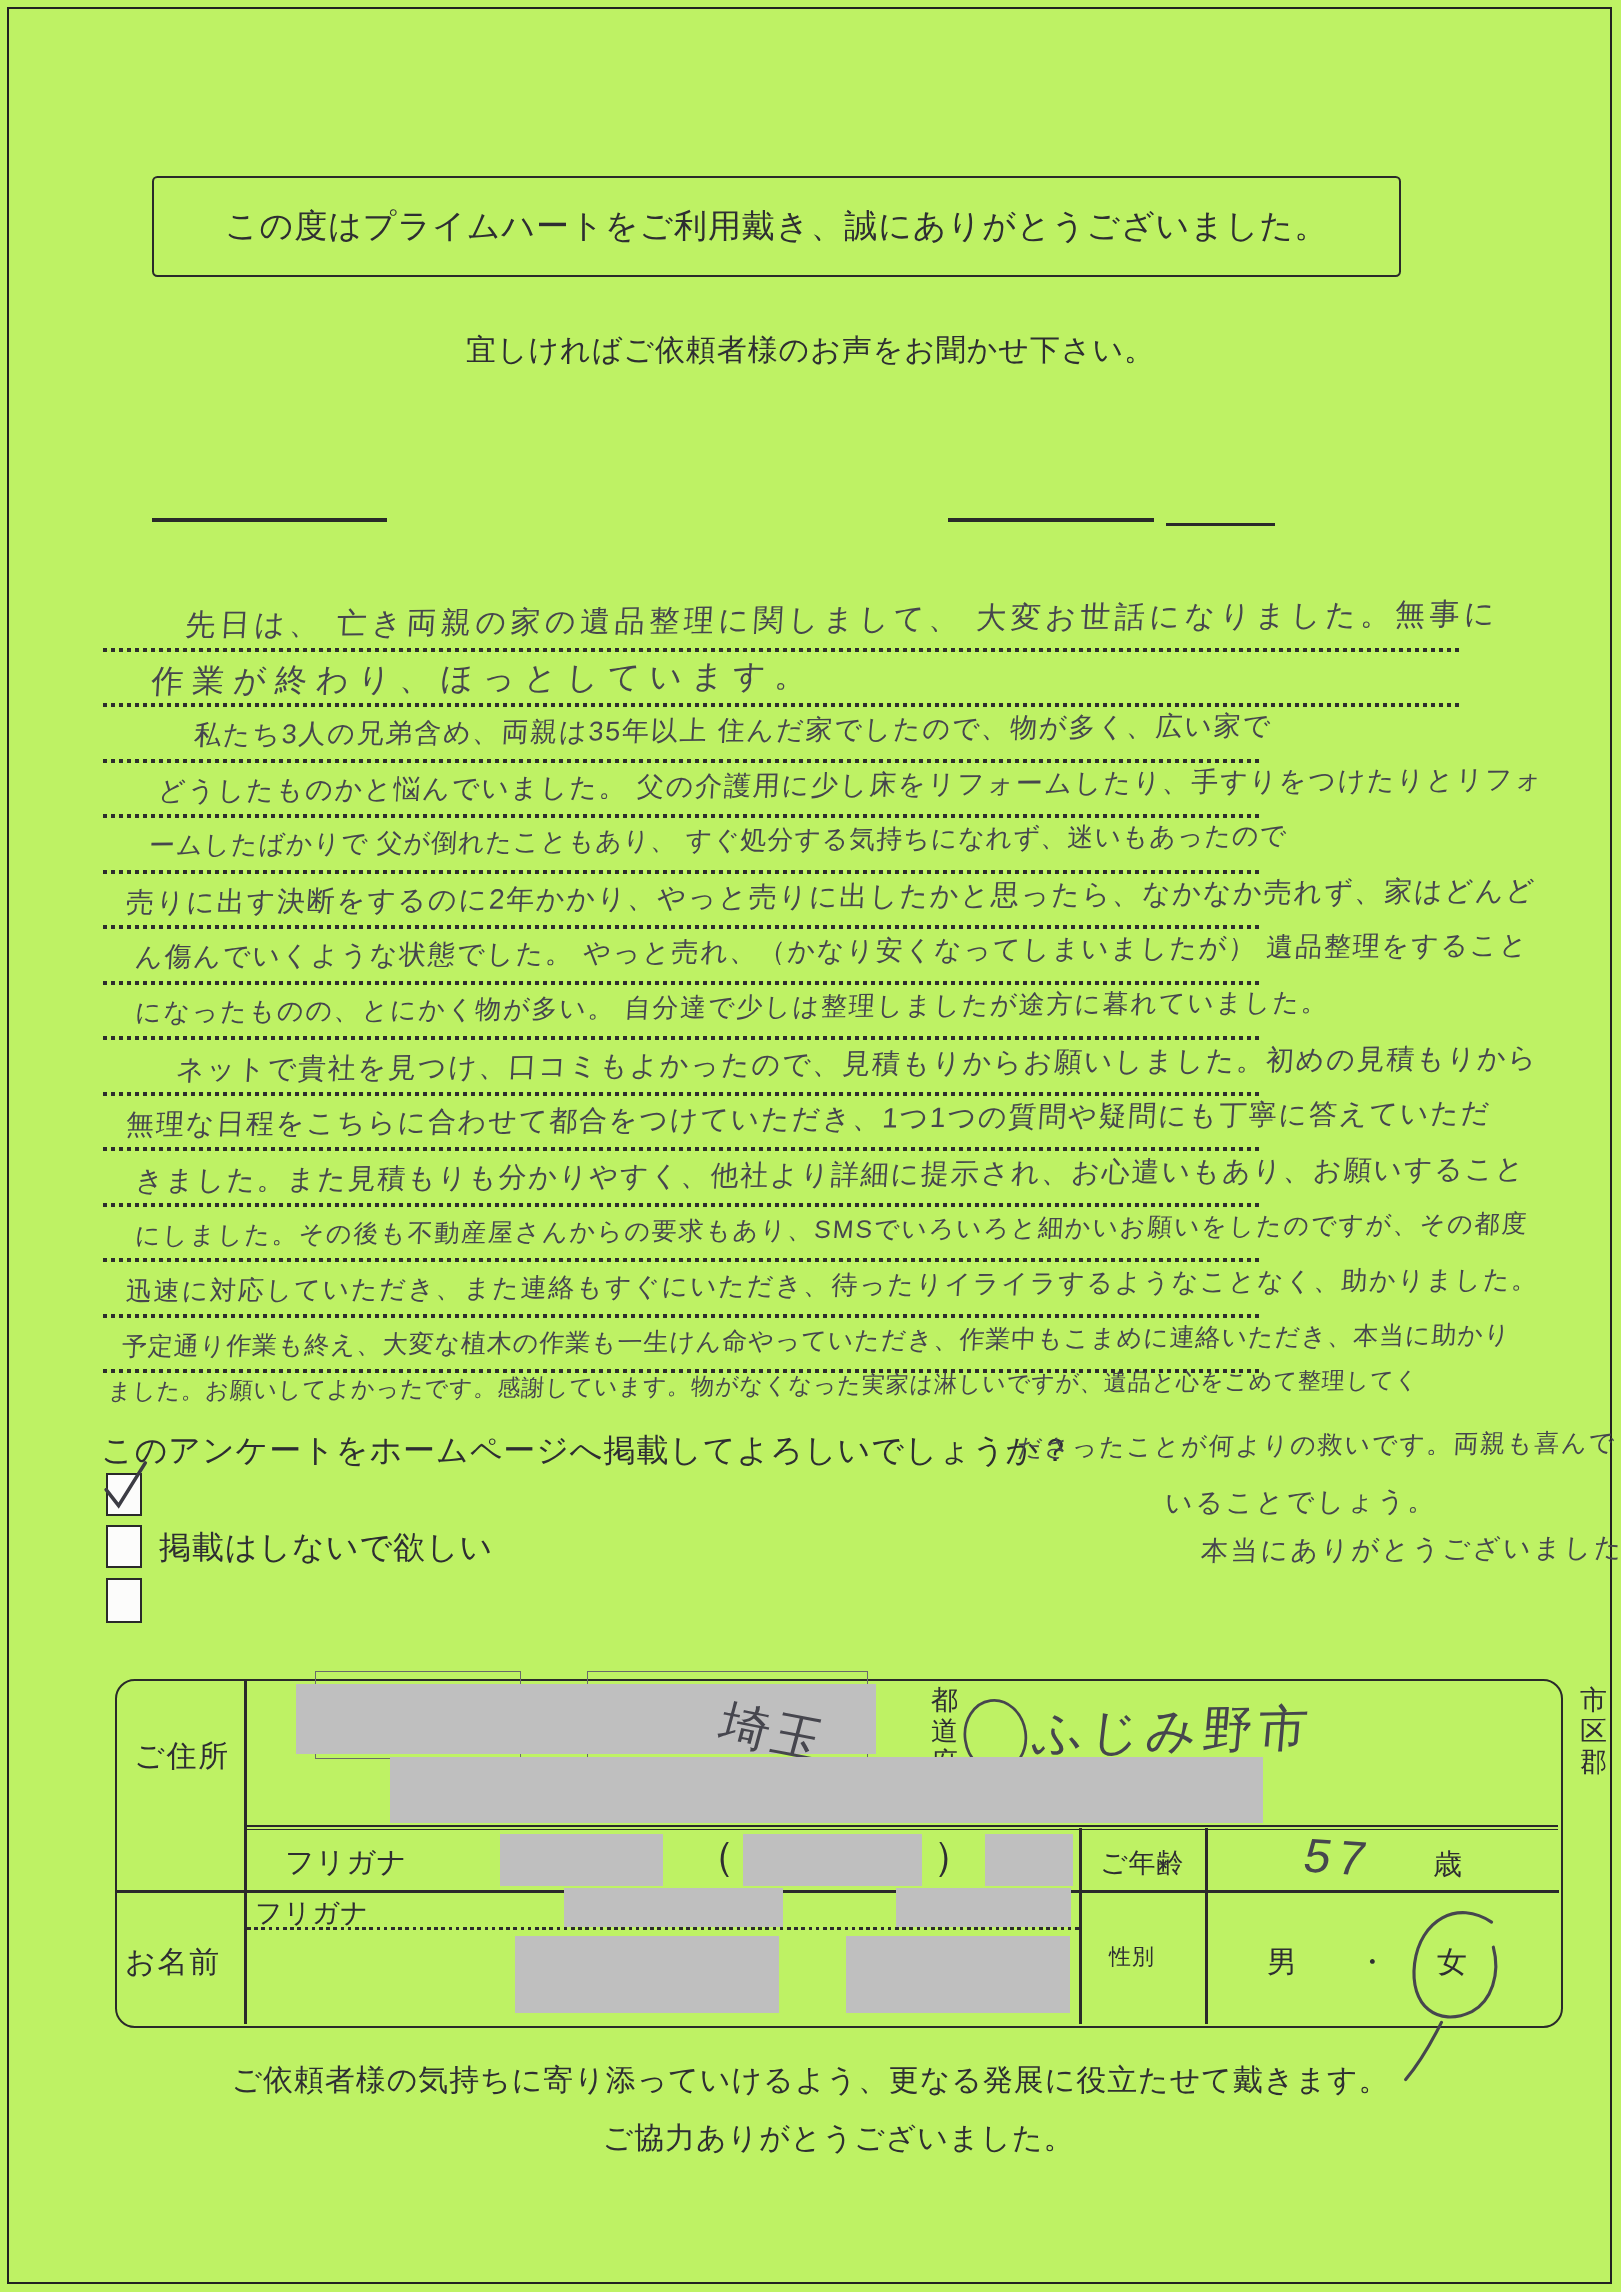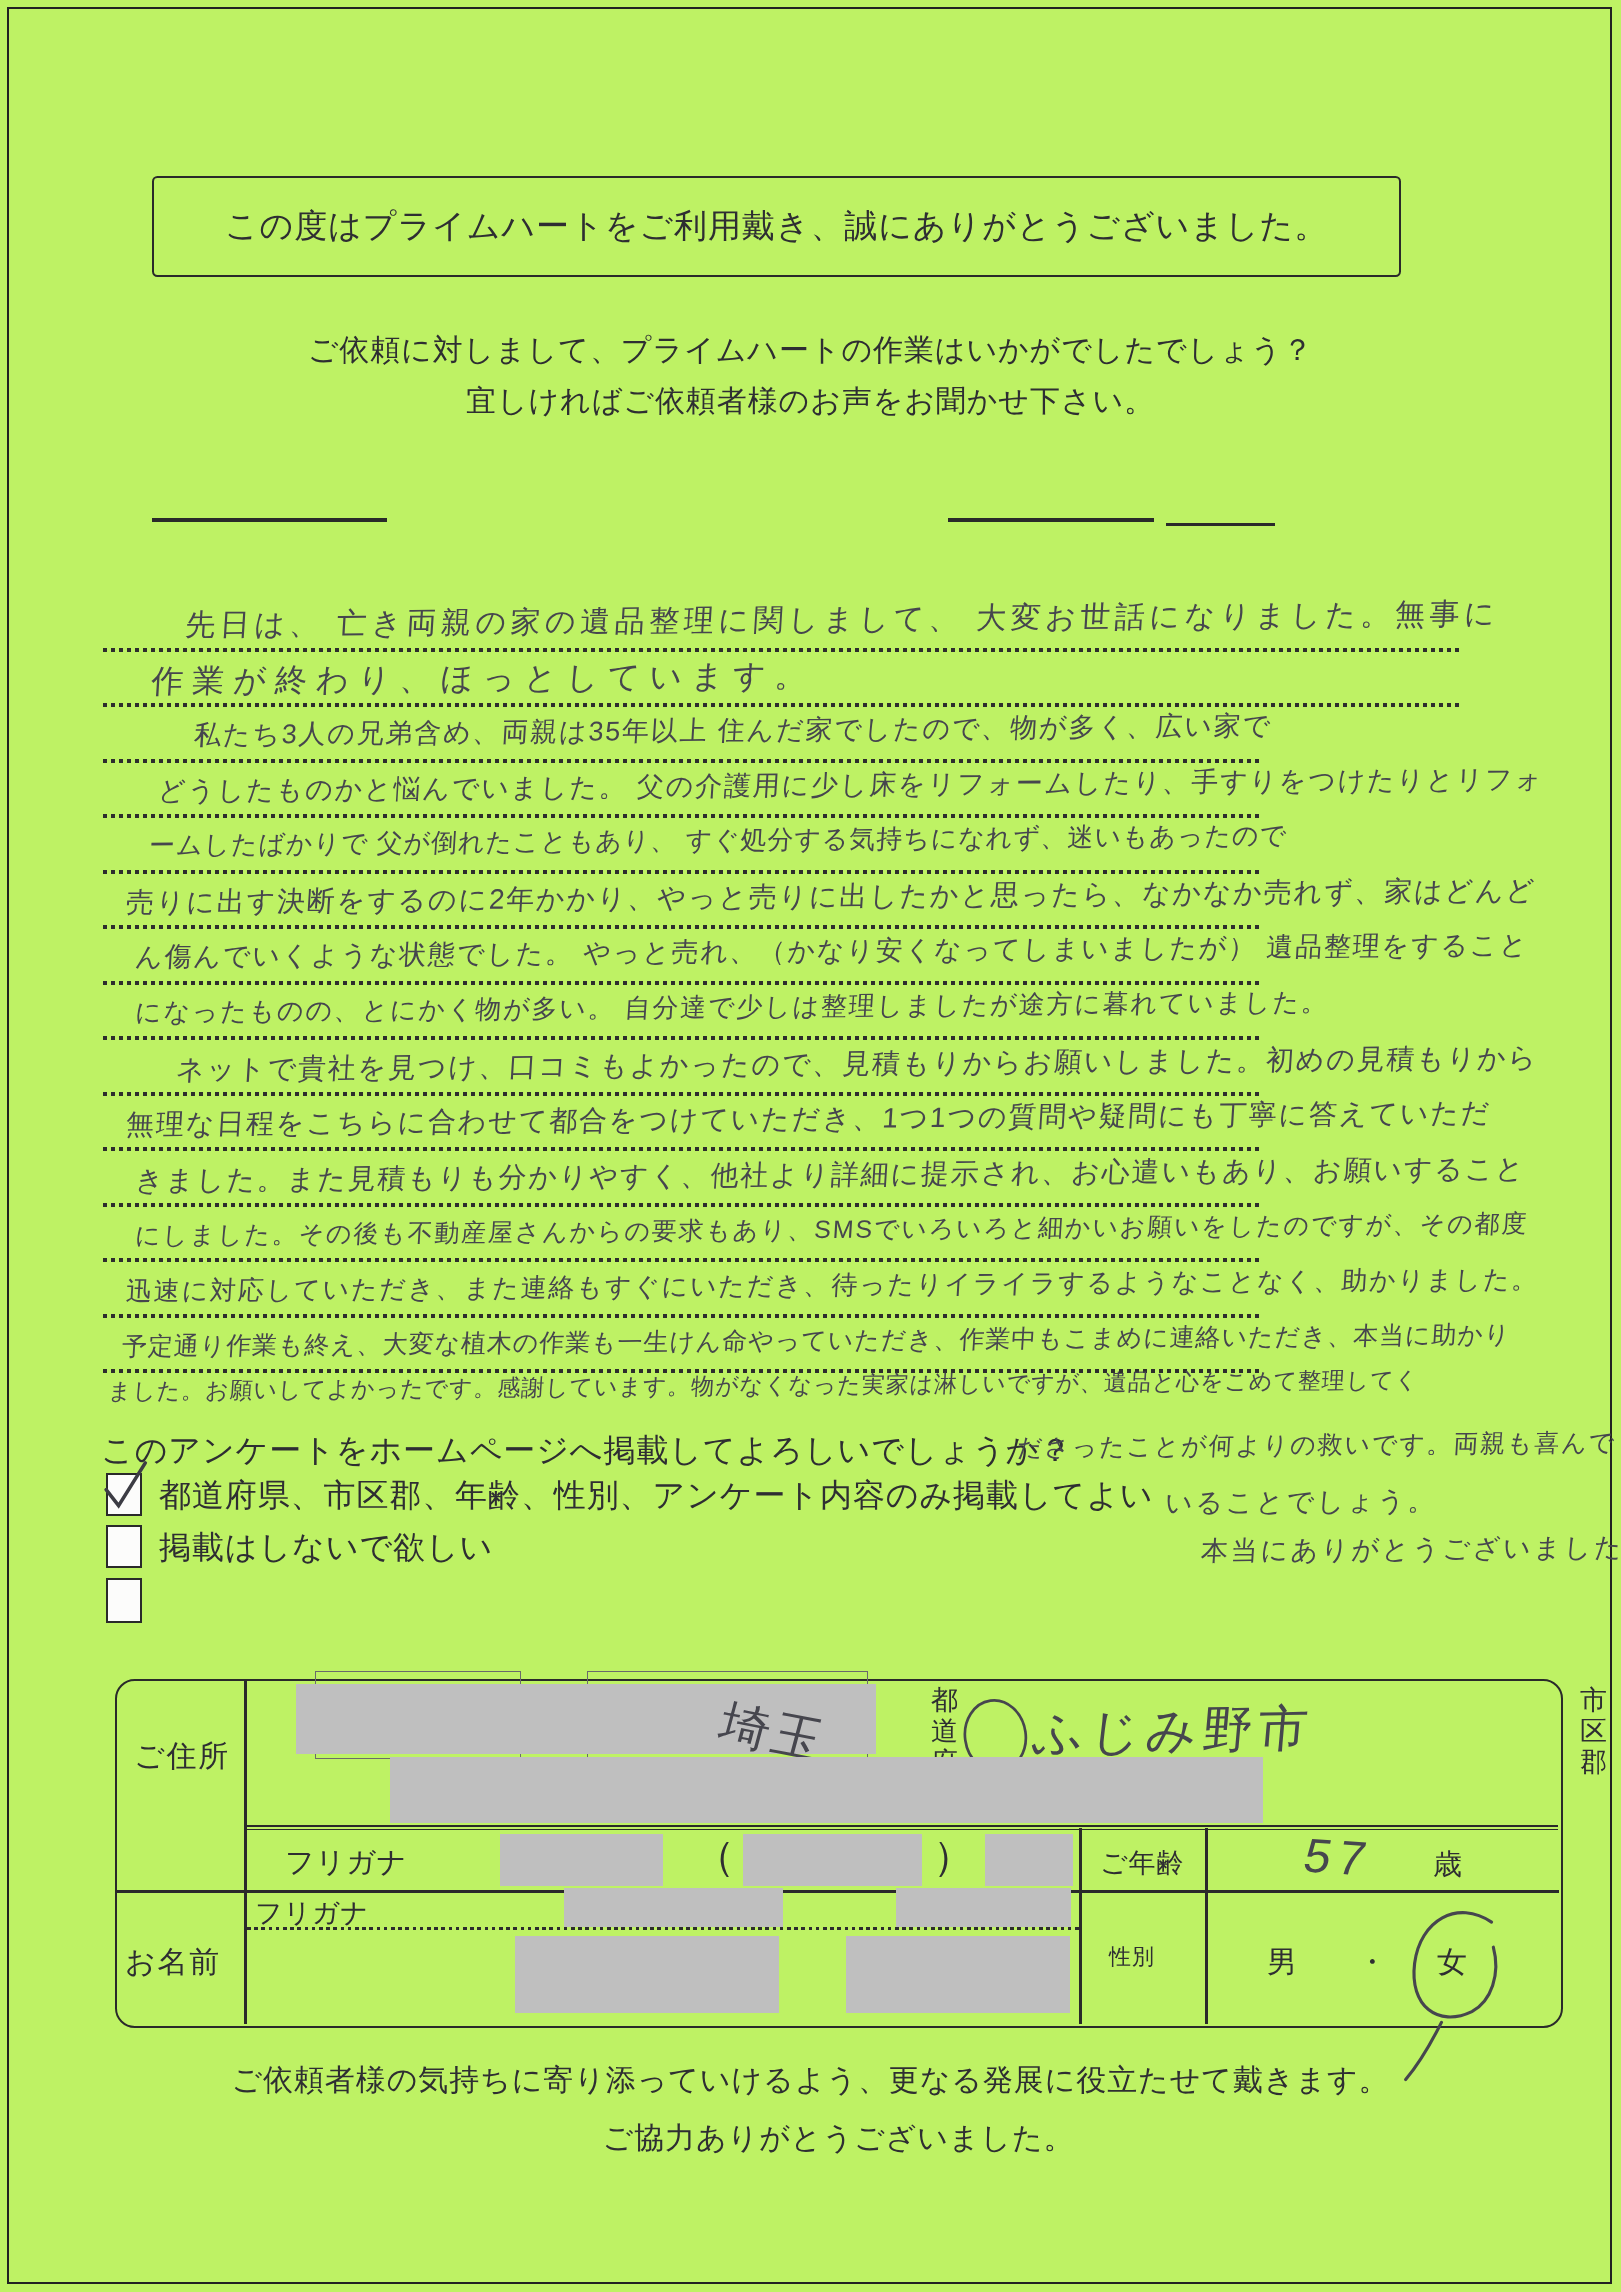--- a/index.html
+++ b/index.html
@@ -28,21 +28,20 @@
 <body>
 
 <div class="page">
   <div class="frame"></div>
 
   <div class="abs headerbox" style="left:152px;top:176px;width:1245px;height:97px;">
     <span class="print" style="font-size:33px;letter-spacing:0.9px;">この度はプライムハートをご利用戴き、誠にありがとうございました。</span>
   </div>
 
   <div class="abs print" style="left:0;top:324px;width:1621px;text-align:center;font-size:30px;line-height:51px;letter-spacing:0.9px;">
-    <div>ご依頼に対しまして、プライムハートの作業はいかがでしたでしょう？</div>
     <div>宜しければご依頼者様のお声をお聞かせ下さい。</div>
   </div>
 
   <div class="abs hline" style="left:152px;top:518px;width:235px;height:3.6px;"></div>
   <div class="abs hline" style="left:948px;top:518px;width:206px;height:3.6px;"></div>
   <div class="abs hline" style="left:1166px;top:523px;width:109px;height:2.7px;"></div>
 
   <div class="abs rule" style="left:103px;top:648px;width:1357px;"></div>
   <div class="abs rule" style="left:103px;top:703px;width:1357px;"></div>
   <div class="abs rule" style="left:103px;top:759px;width:1157px;"></div>
@@ -76,21 +75,20 @@
 
   <div class="abs print" style="left:101px;top:1429px;font-size:32px;letter-spacing:0.9px;white-space:nowrap;">このアンケートをホームページへ掲載してよろしいでしょうか？</div>
   <div class="abs hand" style="left:1016px;top:1431px;font-size:25px;letter-spacing:1.8px;">ださったことが何よりの救いです。両親も喜んで</div>
   <div class="abs hand" style="left:1164px;top:1485px;font-size:27px;letter-spacing:2.7px;">いることでしょう。</div>
   <div class="abs hand" style="left:1200px;top:1533px;font-size:27px;letter-spacing:2.7px;">本当にありがとうございました。</div>
 
   <div class="abs cb" style="left:106px;top:1473px;width:32px;height:39px;"></div>
   <svg class="abs" style="left:99px;top:1454px;" width="57" height="57" viewBox="0 0 64 64">
     <path d="M8,40 L22,58 L52,10" stroke="#3c3c44" stroke-width="4" fill="none" stroke-linecap="round"></path>
   </svg>
-  <div class="abs print" style="left:159px;top:1474px;font-size:32px;letter-spacing:0.9px;white-space:nowrap;">都道府県、市区郡、年齢、性別、アンケート内容のみ掲載してよい</div>
 
   <div class="abs cb" style="left:106px;top:1525px;width:32px;height:39px;"></div>
   <div class="abs print" style="left:159px;top:1526px;font-size:32px;letter-spacing:0.9px;white-space:nowrap;">掲載はしないで欲しい</div>
 
   <div class="abs cb" style="left:106px;top:1578px;width:32px;height:41px;"></div>
 
   <div class="abs tbl" style="left:115px;top:1679px;width:1444px;height:345px;"></div>
 
   <div class="abs vline" style="left:244px;top:1679px;height:345px;"></div>
 

